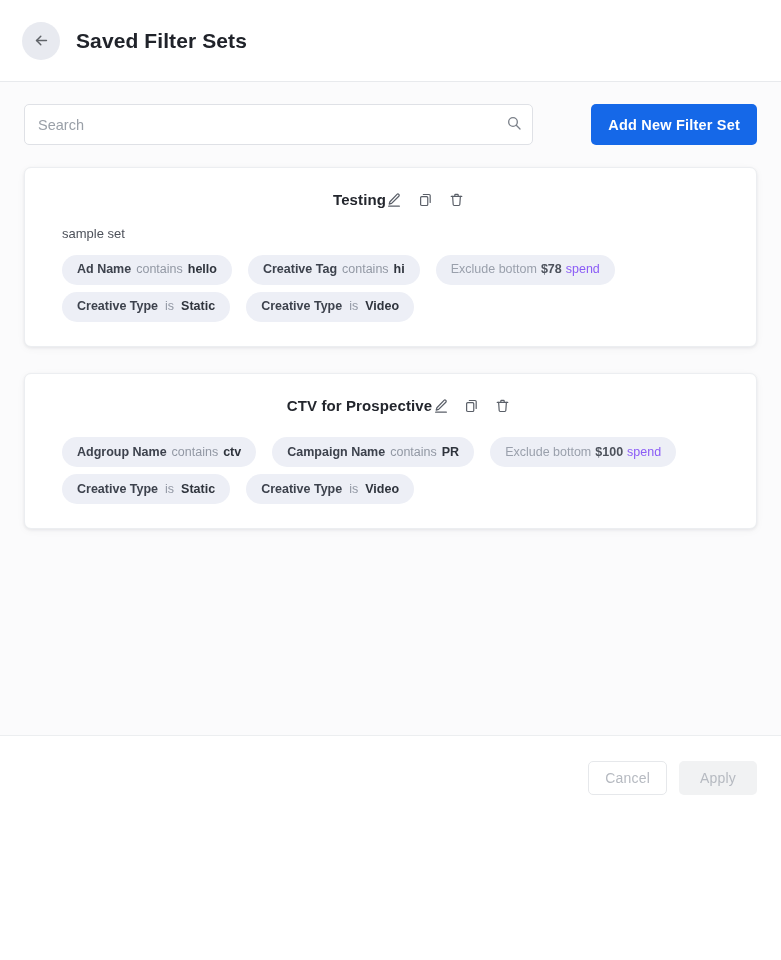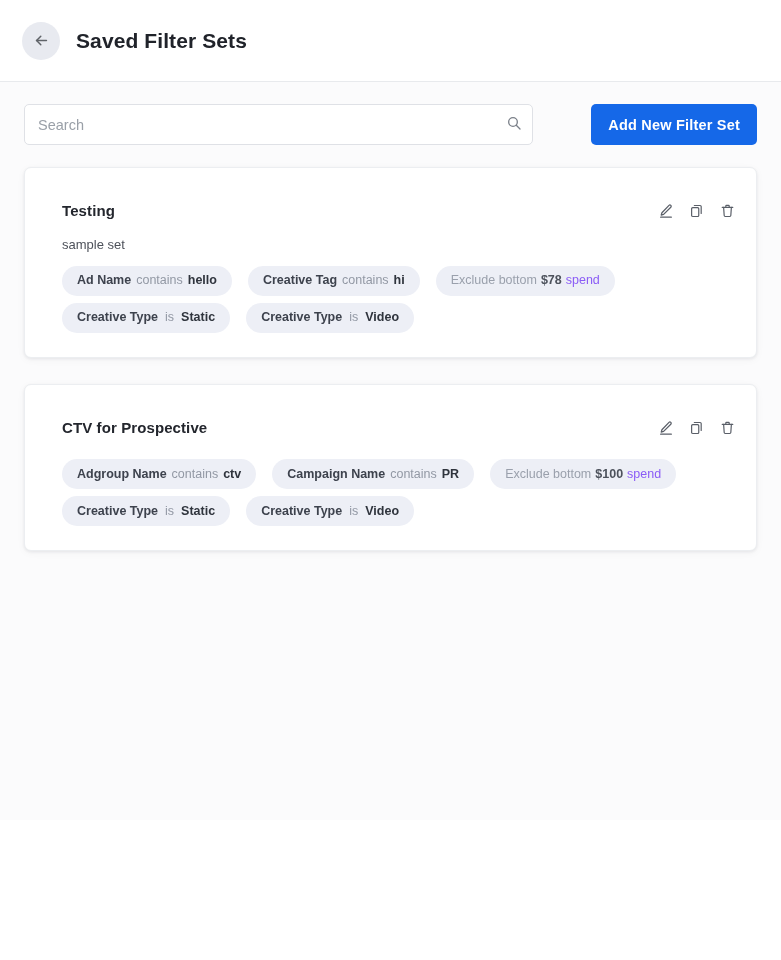--- a/index.html
+++ b/index.html
@@ -132,23 +132,22 @@
     border: 1px solid #eceef1;
     border-radius: 7px;
     box-shadow: 0 1px 3px rgba(30, 35, 45, 0.07), 0 2px 8px rgba(30, 35, 45, 0.04);
     padding: 22px 20px 24px 16px;
     margin-bottom: 26px;
   }
 
   .card-head {
     display: flex;
     align-items: flex-start;
-    justify-content: space-between;
+    justify-content: center;
     gap: 0;
-    margin-top: 11px;
   }
 
   .card-title {
     font-size: 15px;
     font-weight: bold;
     color: #23262d;
     line-height: 1.3;
     padding-left: 21px;
     letter-spacing: 0.1px;
   }
@@ -418,14 +417,18 @@
             <span class="f">Creative Type</span>
             <span class="op">is</span>
             <span class="v">Video</span>
           </div>
         </div>
       </div>
     </div>
 
   </div>
 
+  <div class="footer">
+    <button class="btn-cancel">Cancel</button>
+    <button class="btn-apply">Apply</button>
+  </div>
 
 </div>
 
 </body></html>

